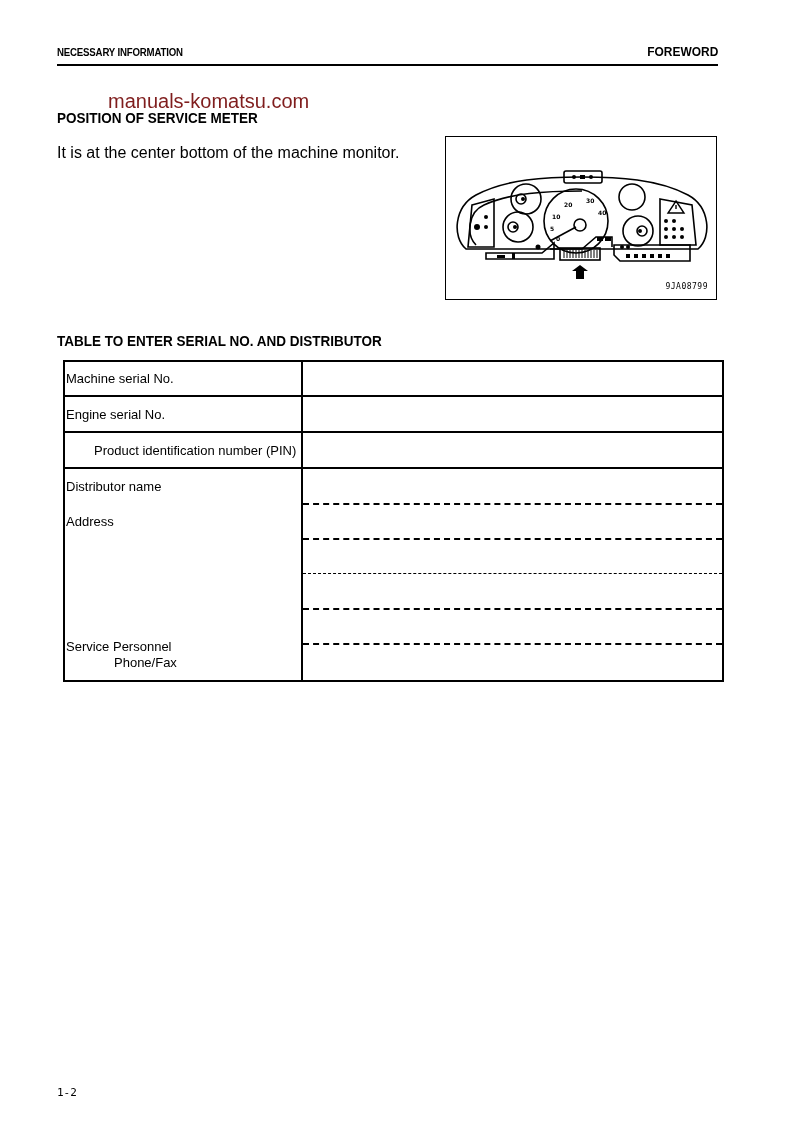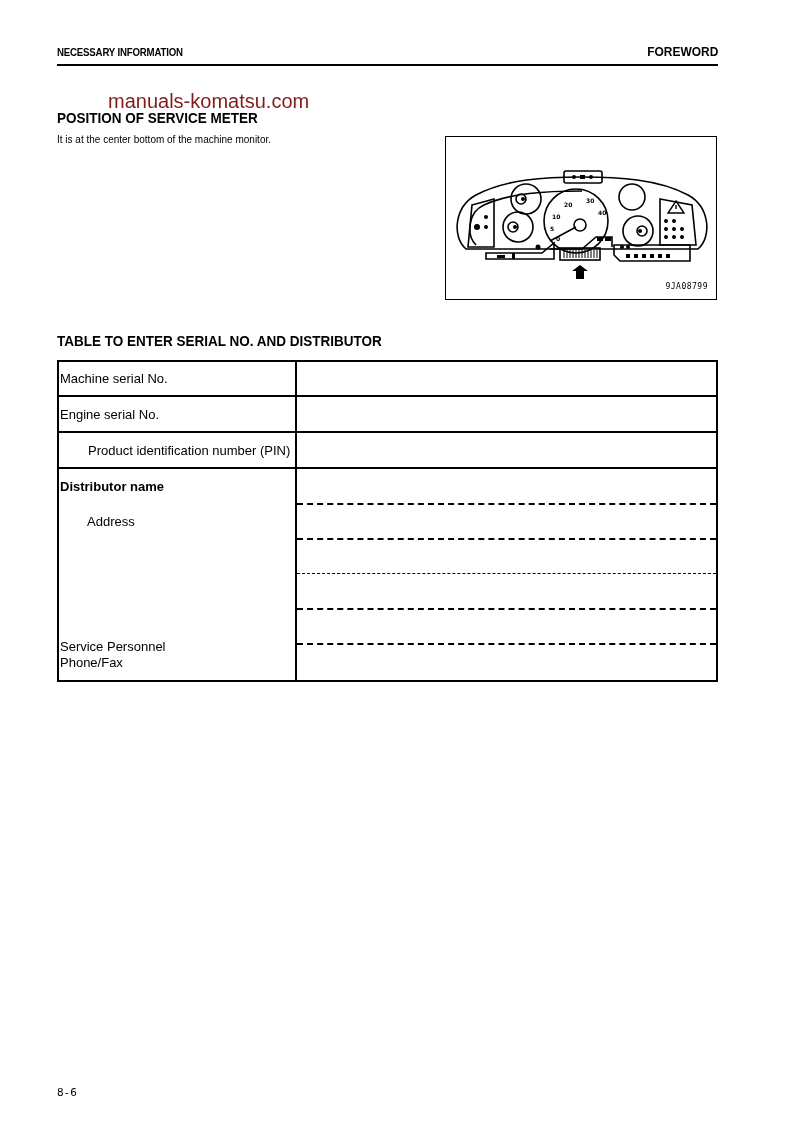--- a/index.html
+++ b/index.html
@@ -4,26 +4,26 @@
   <style>
     html, body { margin: 0; padding: 0; background: #ffffff; }
     body { width: 793px; height: 1123px; position: relative; overflow: hidden;
            font-family: "Liberation Sans", sans-serif; color: #000; }
     .abs { position: absolute; }
     .hdr-left { left: 57px; top: 46px; font-size: 10.5px; font-weight: bold; letter-spacing: -0.2px; transform: scaleX(0.92); transform-origin: left; }
     .hdr-right { right: 75px; top: 44px; font-size: 13px; font-weight: bold; transform: scaleX(0.92); transform-origin: right; }
     .hdr-rule { left: 57px; top: 64px; width: 661px; height: 2px; background: #000; }
     .watermark { left: 108px; top: 90px; font-size: 20px; color: #7f1d1d; font-weight: normal; }
     .h-position { left: 57px; top: 109px; font-size: 15px; font-weight: bold; transform: scaleX(0.9); transform-origin: left; }
-    .p-desc { left: 57px; top: 134px; font-size: 10px; }
+    .p-desc { left: 57px; top: 144px; font-size: 16px; }
     .figure { left: 445px; top: 136px; width: 272px; height: 164px; border: 1px solid #000; box-sizing: border-box; padding-left: 25px; }
     .figure svg { position: absolute; left: 0; top: 0; }
     .fig-code { right: 8px; bottom: 8px; font-size: 8px; font-family: "DejaVu Sans Mono", monospace; letter-spacing: 0.5px; }
     .h-table { left: 57px; top: 332px; font-size: 15px; font-weight: bold; transform: scaleX(0.9); transform-origin: left; }
-    .table { left: 57px; top: 360px; width: 661px; height: 328px; }
+    .table { left: 63px; top: 360px; width: 661px; height: 328px; }
     .tbl-top { position: absolute; left: 0; top: 0; width: 661px; height: 2px; background: #000; }
     .vline { position: absolute; background: #000; width: 2px; }
     .hline { position: absolute; background: #000; height: 2px; }
     .dline { position: absolute; height: 0; border-top: 2px dashed #000; }
     .dline.thin { border-top: 1px dashed #000; }
     .cell-label { position: absolute; left: 3px; font-size: 13px; }
     .page-num { left: 57px; top: 1086px; font-size: 11px; font-family: "DejaVu Sans Mono", monospace; }
     .field { position: absolute; left: 241px; width: 418px; background: transparent; border: none; outline: none; font-size: 13px; font-family: "Liberation Sans", sans-serif; }
   </style>
 </head>
@@ -159,27 +159,27 @@
 
   <div class="dline" style="left:240px; top:143px; width:419px;"></div>
   <div class="dline" style="left:240px; top:178px; width:419px;"></div>
   <div class="dline thin" style="left:240px; top:213px; width:419px;"></div>
   <div class="dline" style="left:240px; top:248px; width:419px;"></div>
   <div class="dline" style="left:240px; top:283px; width:419px;"></div>
 
   <div class="cell-label" style="top:11px;">Machine serial No.</div>
   <div class="cell-label" style="top:47px;">Engine serial No.</div>
   <div class="cell-label" style="top:83px;margin-left:28px;">Product identification number (PIN)</div>
-  <div class="cell-label" style="top:119px;font-weight:bold;">Distributor name</div>
-  <div class="cell-label" style="top:154px;padding-left:27px;">Address</div>
+  <div class="cell-label" style="top:119px;">Distributor name</div>
+  <div class="cell-label" style="top:154px;">Address</div>
   <div class="cell-label" style="top:259px;margin-top:20px;">Service Personnel</div>
-  <div class="cell-label" style="top:295px;">Phone/Fax</div>
+  <div class="cell-label" style="top:295px;margin-left:48px;">Phone/Fax</div>
 
   <input class="field" style="top: 8px; height: 22px;" value="">
   <input class="field" style="top: 44px; height: 22px;" value="">
   <input class="field" style="top: 80px; height: 22px;" value="">
   <input class="field" style="top: 115px; height: 22px;" value="">
   <input class="field" style="top: 150px; height: 22px;" value="">
   <input class="field" style="top: 255px; height: 22px;" value="">
   <input class="field" style="top: 291px; height: 22px;" value="">
 </div>
 
-<div class="abs page-num">8-6</div>
+<div class="abs page-num">1-2</div>
 
 </body></html>

